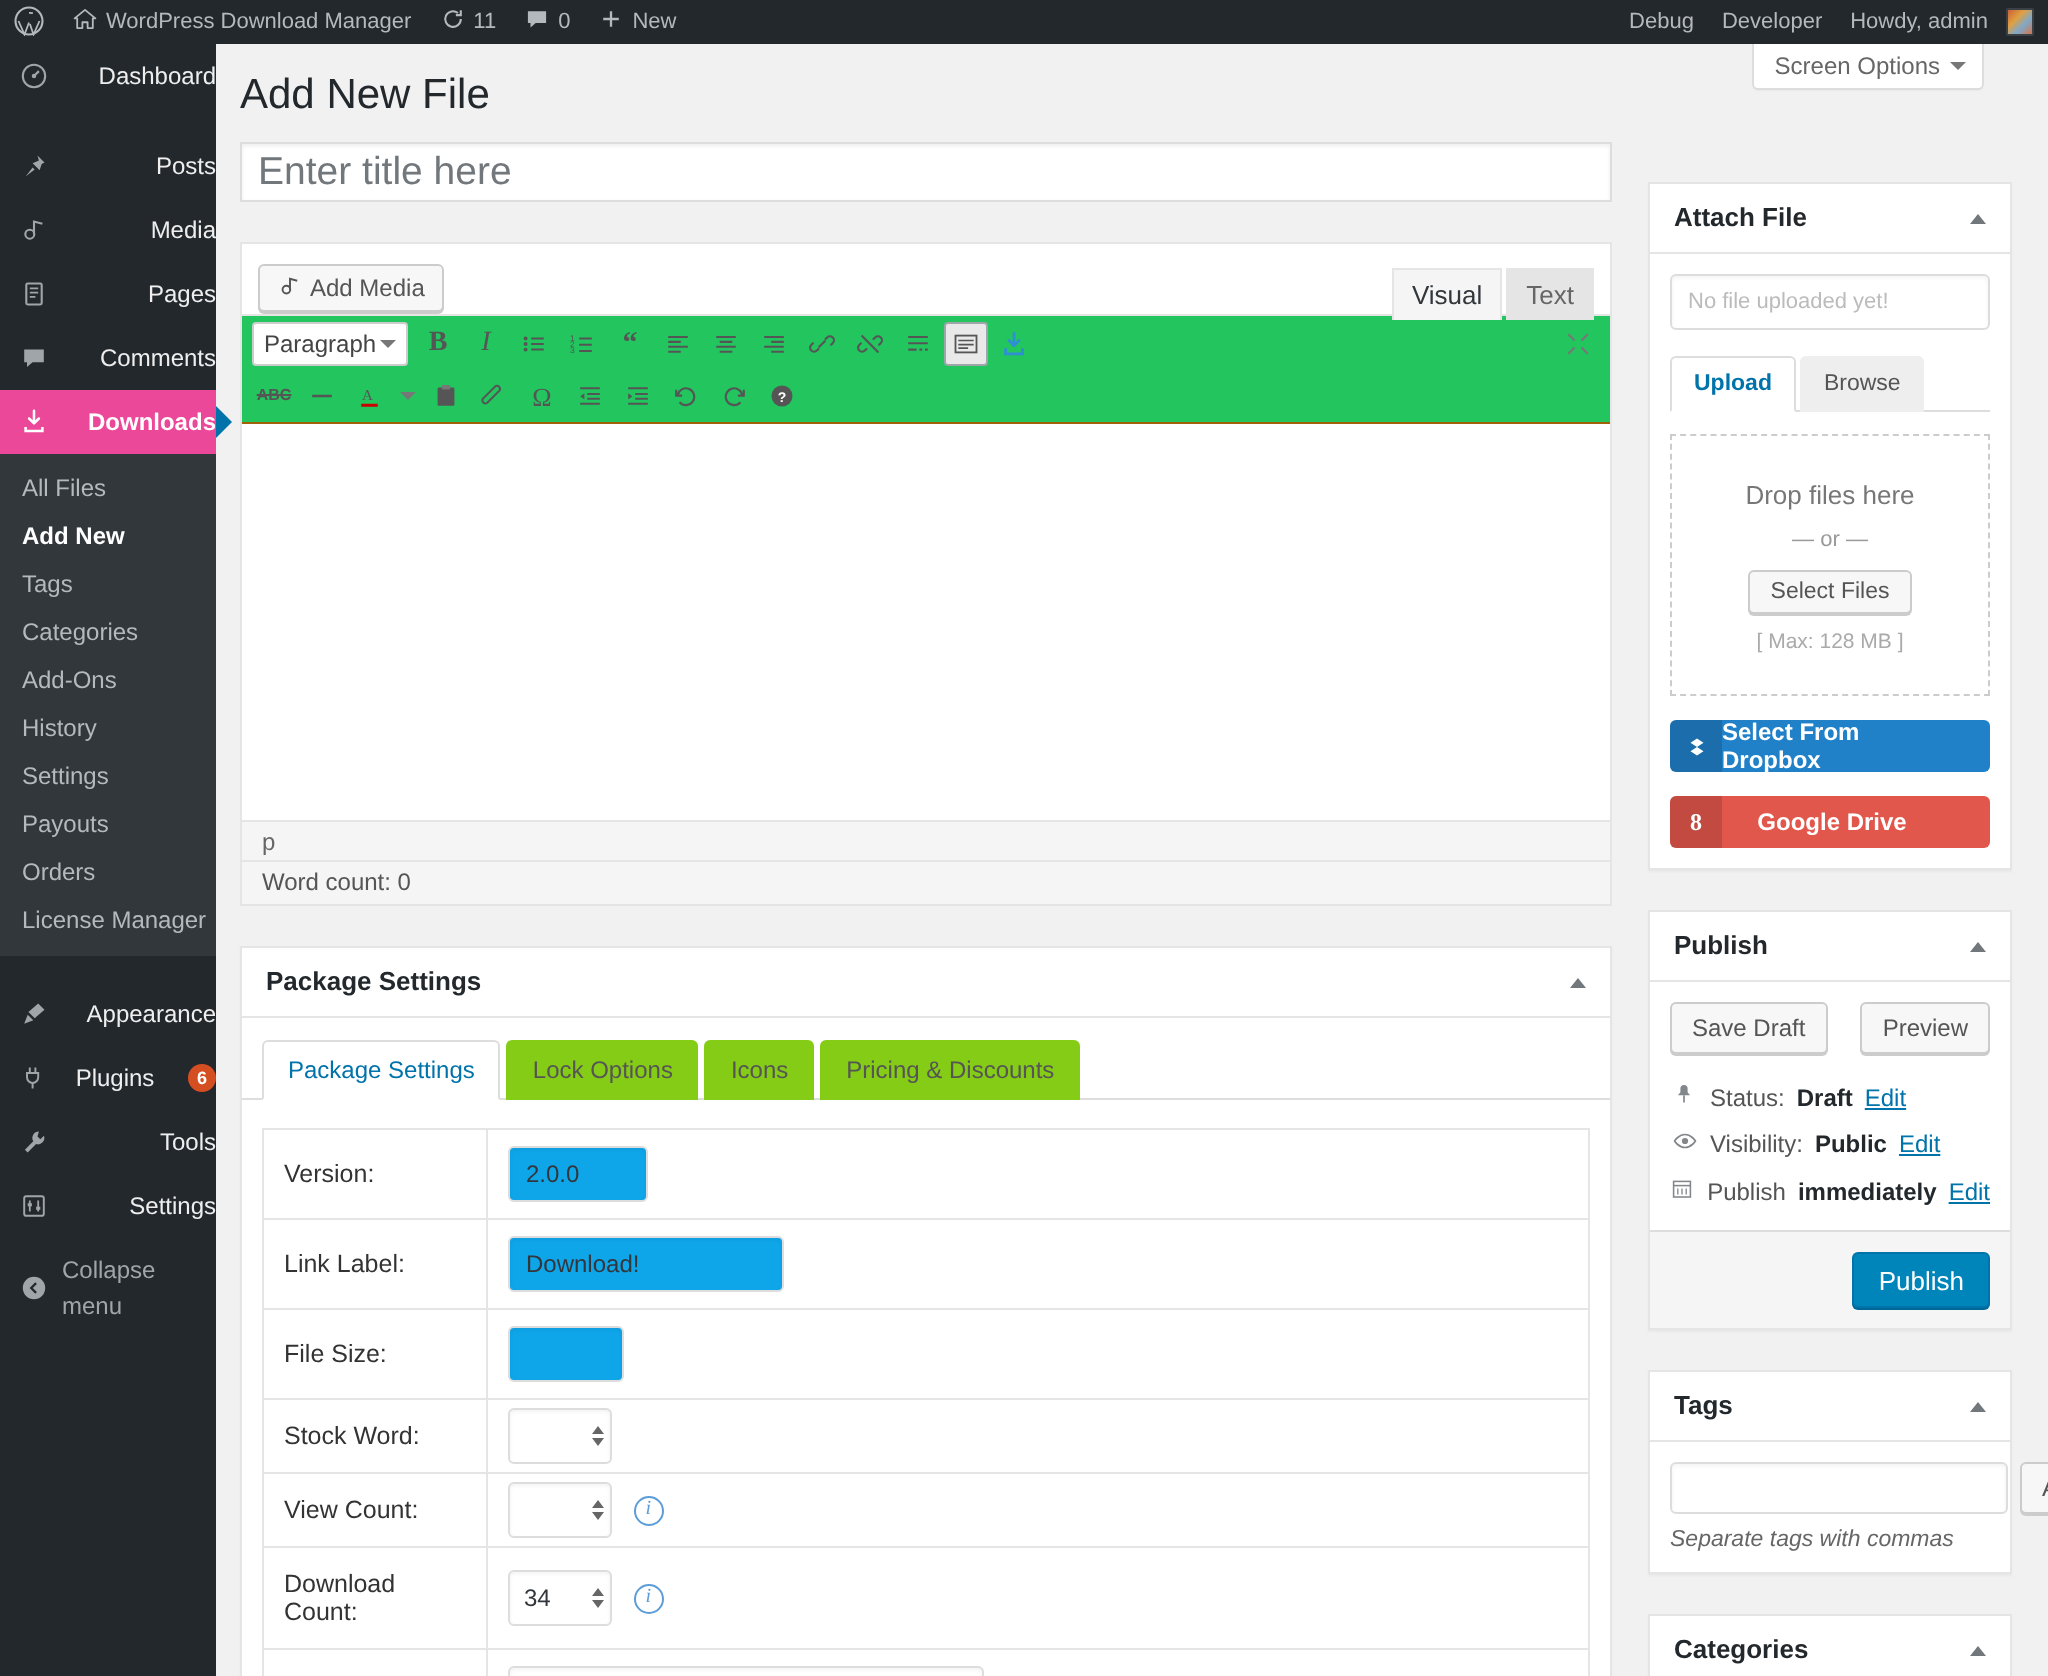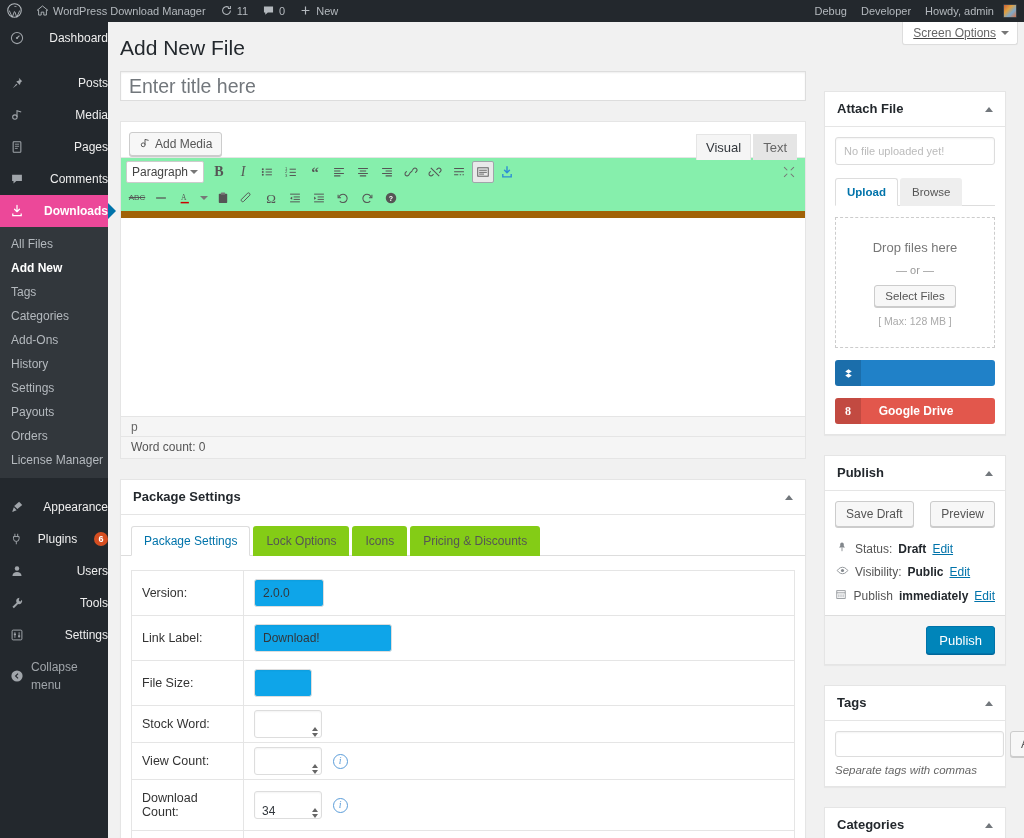--- a/index.html
+++ b/index.html
@@ -94,23 +94,22 @@
   }
   .collapse-item .menu-top { color: #a0a5aa; }
 
   
   #wpbody {
     position: absolute; top: 22px; left: 108px;
     width: 916px; height: 816px;
     overflow: hidden;
   }
   #screen-meta-links {
-    position: absolute; top: 0; right: 6px;
+    position: absolute; top: 0; right: 32px;
     z-index: 20;
-    text-decoration: underline;
   }
   .screen-opts-btn {
     display: flex; align-items: center; gap: 5px;
     padding: 4px 8px 4px 10px;
     background: #fff;
     border: 1px solid #ddd; border-top: none;
     border-radius: 0 0 3px 3px;
     font-size: 12px; color: #666;
     cursor: pointer;
     box-shadow: 0 1px 1px -1px rgba(0,0,0,.1);
@@ -180,23 +179,23 @@
     border-bottom: none;
     cursor: pointer;
     margin-left: 2px;
   }
   .editor-tab.active {
     background: #f5f5f5;
     border-color: #e5e5e5;
     color: #32373c;
   }
   .mce-toolbar-grp {
-    background: #86efac;
+    background: #22c55e;
     border-top: 1px solid #e5e5e5;
-    border-bottom: 7px solid #a16207;
+    border-bottom: 1px solid #a16207;
     padding: 1px 0 0;
   }
   .mce-toolbar {
     display: flex; align-items: center;
     padding: 1px 4px; min-height: 24px;
     flex-wrap: nowrap;
   }
   .mce-btn {
     width: 22px; height: 22px; margin: 1px;
     display: flex; align-items: center; justify-content: center;
@@ -309,22 +308,22 @@
     border: 1px solid #ddd; border-radius: 3px;
     font-size: 12px; color: #32373c;
     font-family: "Liberation Sans", sans-serif;
     outline: none;
     box-shadow: inset 0 1px 2px rgba(0,0,0,.05);
   }
   .w-version { width: 70px; }
   .w-label   { width: 138px; }
   .w-size    { width: 58px; }
   .num-wrap {
-    display: inline-flex; align-items: flex-end;
-    width: 68px; height: 28px;
+    display: inline-flex; align-items: center;
+    width: 52px; height: 28px;
     background: #fff;
     border: 1px solid #ddd; border-radius: 3px;
     box-shadow: inset 0 1px 2px rgba(0,0,0,.05);
     padding: 0 3px 0 7px;
     vertical-align: middle;
   }
   .num-wrap .nv {
     flex: 1; font-size: 12px; color: #32373c;
   }
   .spin { display: flex; flex-direction: column; gap: 2px; }
@@ -643,31 +642,20 @@
         <svg width="14" height="14" viewBox="0 0 20 20">
             <path d="M7 2.5v4M11 2.5v4M5 6.5h8v3a4 4 0 0 1-4 4 4 4 0 0 1-4-4z" fill="none" stroke="currentColor" stroke-width="1.4"></path>
             <path d="M9 13.5v4" stroke="currentColor" stroke-width="1.4"></path>
           </svg>
       </span>
       <span>Plugins</span>
       <span class="menu-badge">6</span>
     </div>
   </div>
 
-  <div class="menu-item">
-    <div class="menu-top">
-      <span class="menu-icon">
-        <svg width="14" height="14" viewBox="0 0 20 20">
-            <circle cx="10" cy="6.5" r="3.2" fill="currentColor"></circle>
-            <path d="M3.5 17c0-3.6 2.9-5.5 6.5-5.5s6.5 1.9 6.5 5.5z" fill="currentColor"></path>
-          </svg>
-      </span>
-      <span>Users</span>
-    </div>
-  </div>
 
   <div class="menu-item">
     <div class="menu-top">
       <span class="menu-icon">
         <svg width="14" height="14" viewBox="0 0 20 20">
             <path d="M13.5 2.5a4.6 4.6 0 0 0-4 7l-6 6 2 2 6-6a4.6 4.6 0 0 0 5.6-6l-2.6 2.6-2-2z" fill="currentColor"></path>
           </svg>
       </span>
       <span>Tools</span>
     </div>
@@ -815,21 +803,21 @@
             <div class="mce-spacer"></div>
             <div class="mce-btn">
               <svg width="14" height="14" viewBox="0 0 20 20">
                   <path d="M3 3l4.5 4.5M17 3l-4.5 4.5M3 17l4.5-4.5M17 17l-4.5-4.5" stroke="#777" stroke-width="1.5"></path>
                 </svg>
             </div>
           </div>
 
           <div class="mce-toolbar">
             <div class="mce-btn">
-              <span style="font-size:8px;font-weight:400;text-decoration:line-through;color:#555">ABC</span>
+              <span style="font-size:8px;font-weight:700;text-decoration:line-through;color:#555">ABC</span>
             </div>
             <div class="mce-btn">
               <svg width="14" height="14" viewBox="0 0 20 20">
                   <path d="M3 10h14" stroke="#555" stroke-width="1.8"></path>
                 </svg>
             </div>
             <div class="mce-btn">
               <svg width="15" height="15" viewBox="0 0 20 20">
                   <text x="4" y="12" font-size="10" fill="#555" font-family="Liberation Serif">A</text>
                   <path d="M3.5 15.5h11" stroke="#c00" stroke-width="2"></path>
@@ -999,20 +987,21 @@
             <div class="dz-or">— or —</div>
             <div class="dz-btn">Select Files</div>
             <div class="dz-max">[ Max: 128 MB ]</div>
           </div>
           <div class="cloud-btn dropbox-btn">
             <span class="ic">
               <svg width="13" height="13" viewBox="0 0 20 20">
                   <path d="M10 3.5L5 6.8 10 10 5 13.2 10 16.5 15 13.2 10 10 15 6.8z" fill="#fff"></path>
                 </svg>
             </span>
+            <span class="lb">Select From Dropbox</span>
           </div>
           <div class="cloud-btn gdrive-btn">
             <span class="ic">8</span>
             <span class="lb">Google Drive</span>
           </div>
         </div>
       </div>
 
       <div class="postbox side-box" id="submitdiv">
         <div class="postbox-header">

